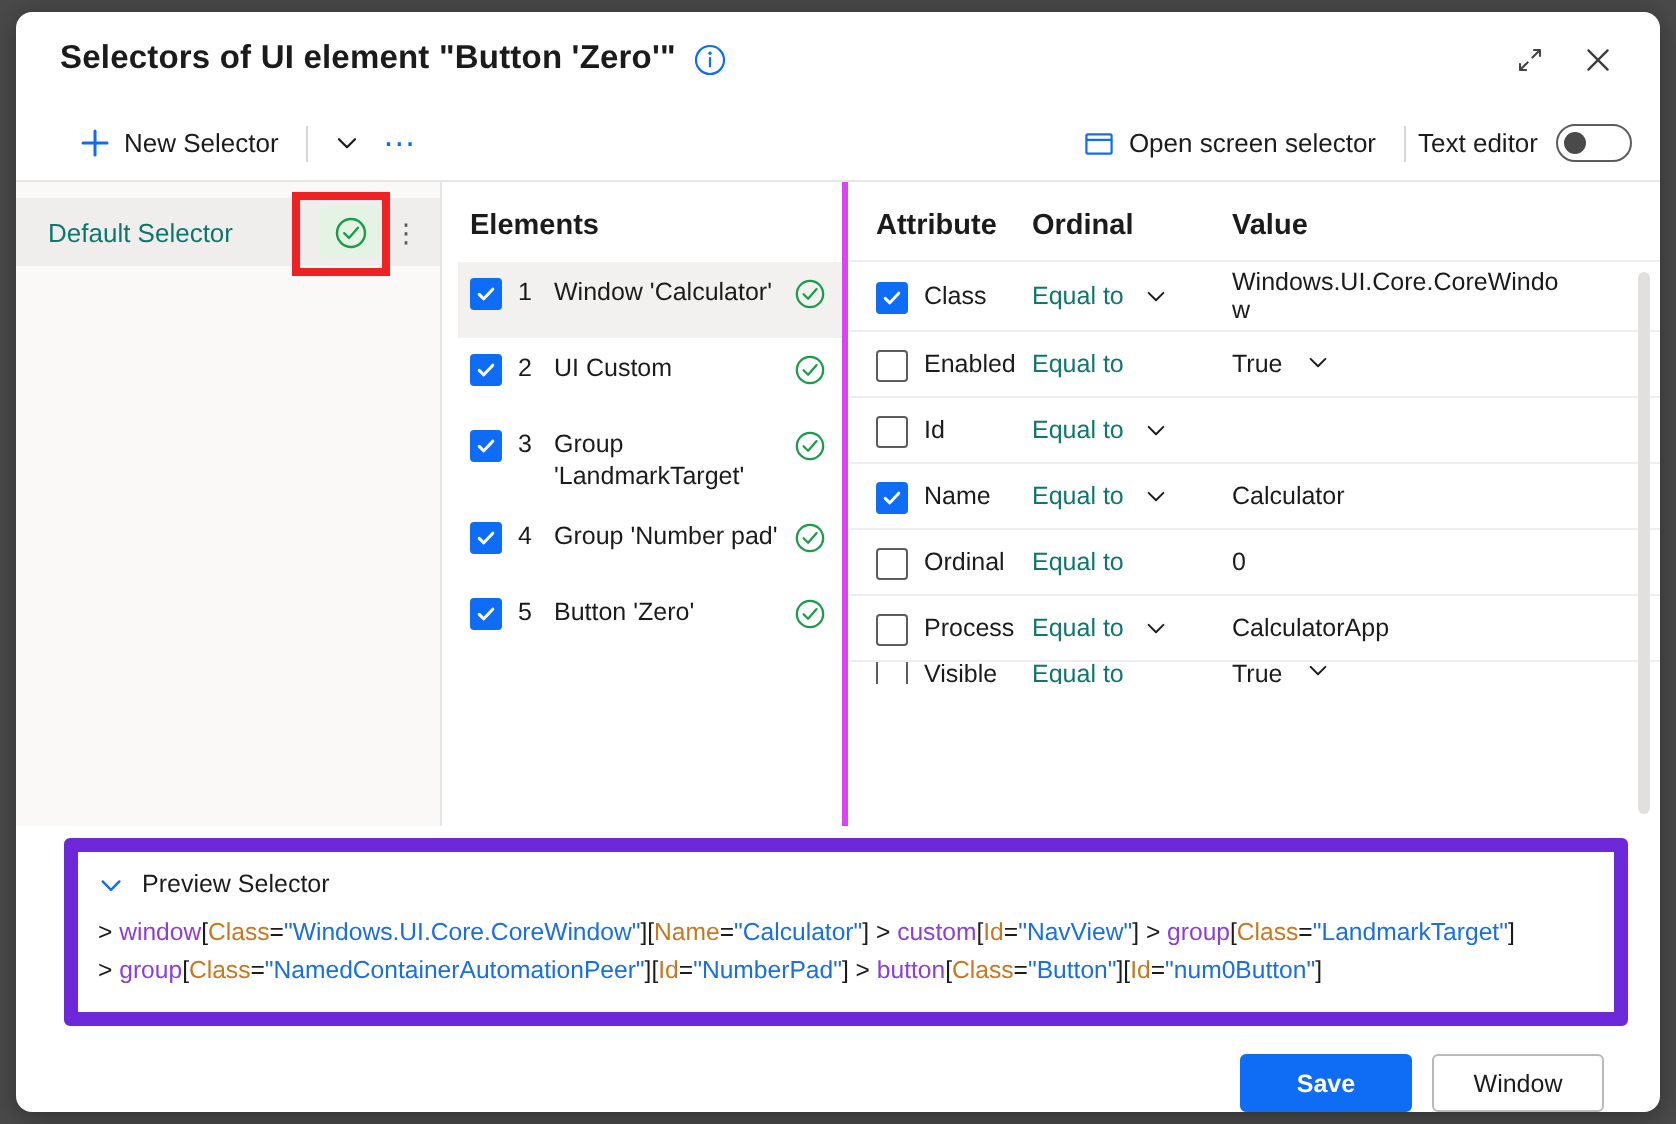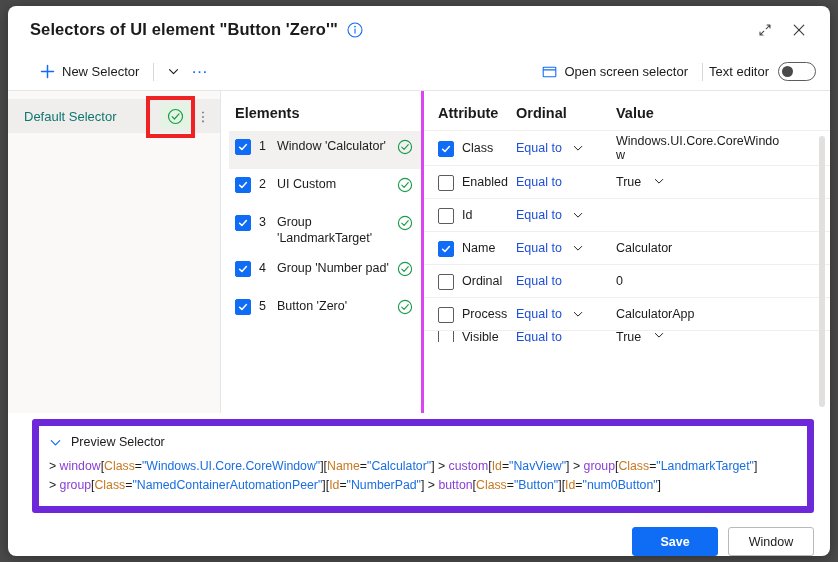--- a/index.html
+++ b/index.html
@@ -309,21 +309,21 @@
   }
   .attr-row .c-attr {
     display: flex;
     align-items: center;
     font-size: 12.5px;
     color: #1b1b1b;
   }
   .attr-row .c-attr .nm { margin-left: 8px; }
   .attr-row .c-op {
     font-size: 12.5px;
-    color: #1d4ed8;
+    color: #0f766e;
     display: flex;
     align-items: center;
   }
   .attr-row .c-op .chev { margin-left: 10px; color: #1b1b1b; display: inline-flex; }
   .attr-row .c-op .chev.hidden { visibility: hidden; }
   .attr-row .c-val {
     font-size: 12.5px;
     color: #1b1b1b;
     display: flex;
     align-items: center;
@@ -371,21 +371,21 @@
   .tok-attr { color: #c87820; }
   .tok-str { color: #1a6fe0; }
   .tok-punc { color: #1b1b1b; }
 
   
   .footer {
     flex: 0 0 auto;
     display: flex;
     justify-content: flex-end;
     align-items: center;
-    padding: 14px 16px 0 0;
+    padding: 14px 28px 0 0;
     gap: 10px;
   }
   .btn {
     height: 29px;
     min-width: 86px;
     border-radius: 3px;
     font-size: 12.5px;
     display: inline-flex;
     align-items: center;
     justify-content: center;

